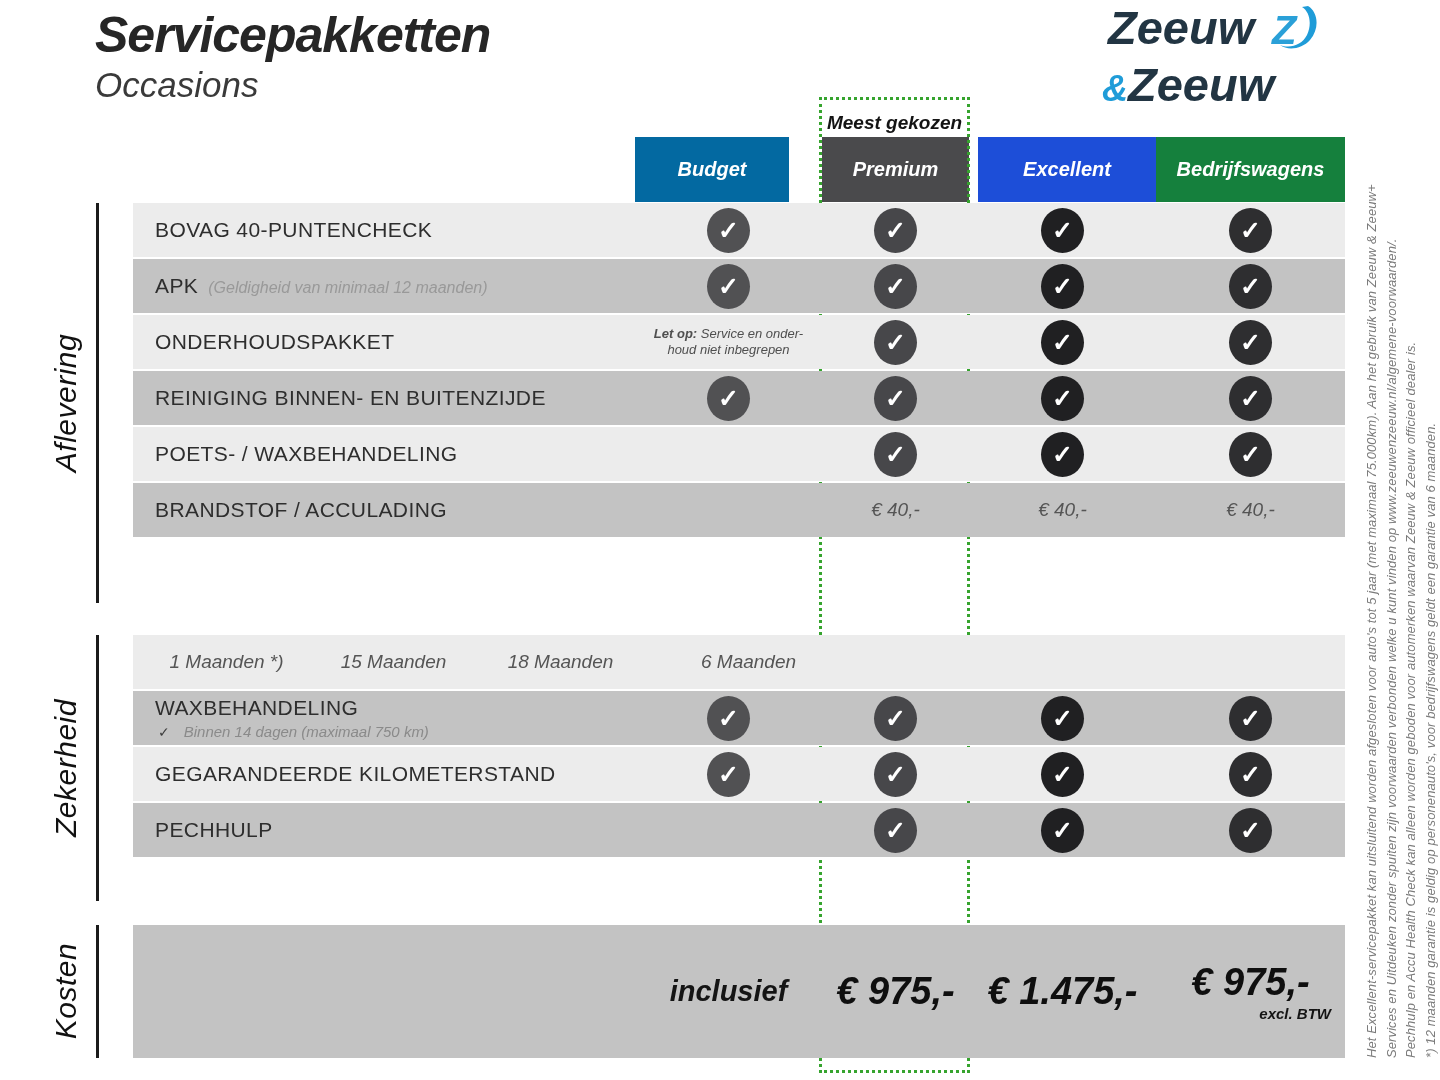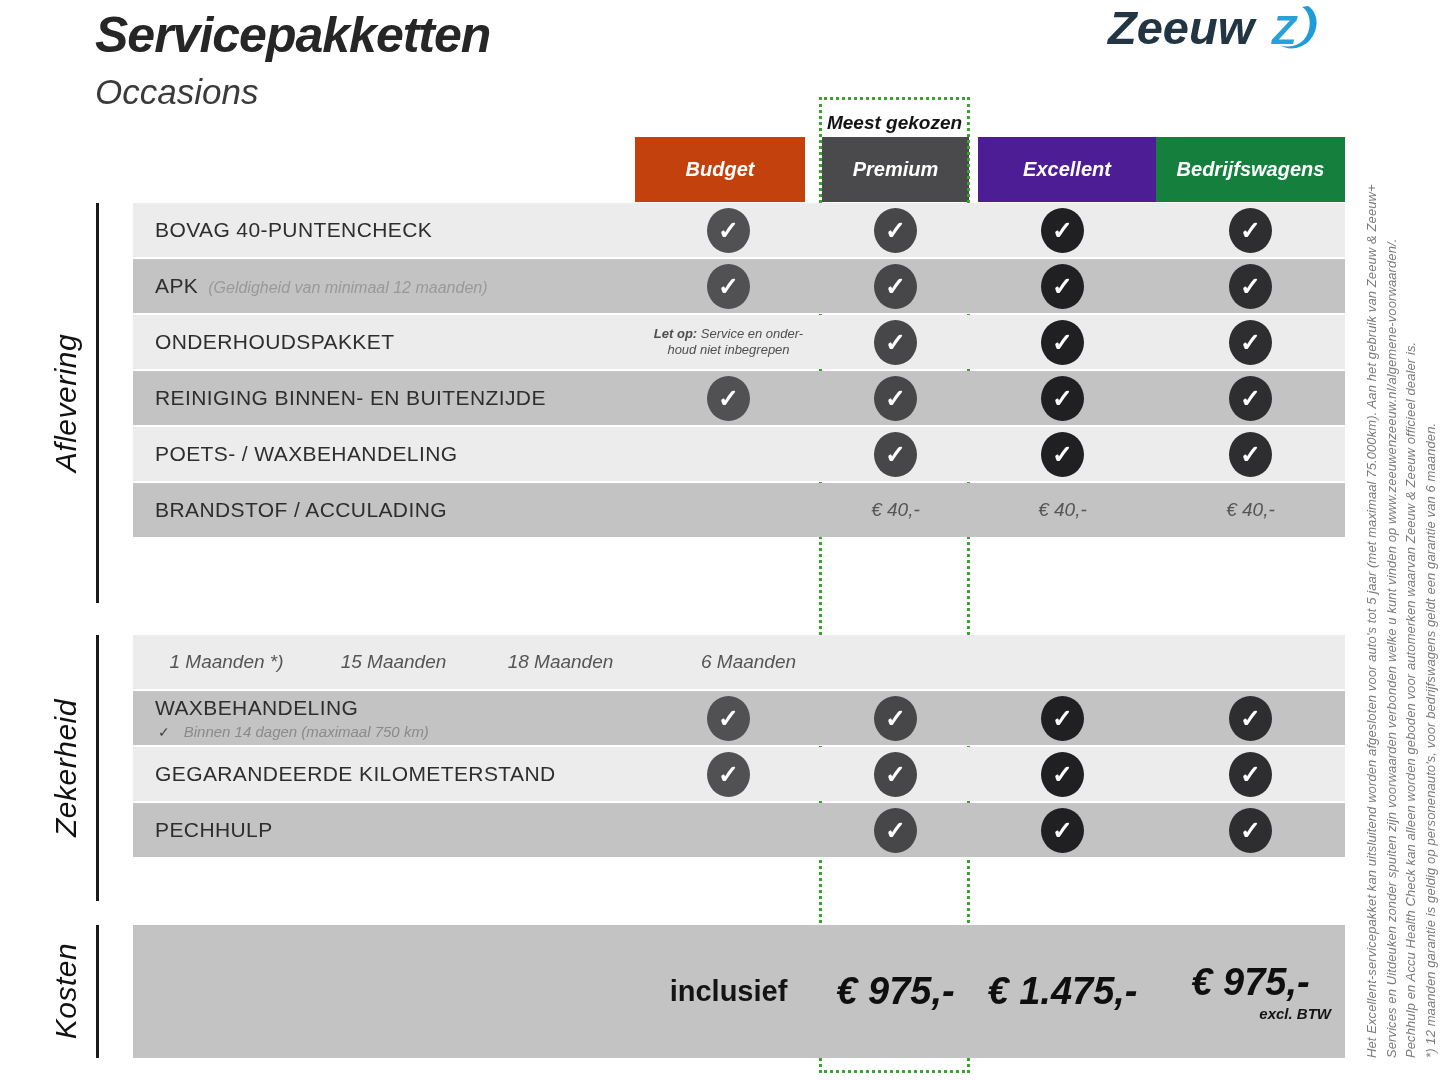--- a/index.html
+++ b/index.html
@@ -8,21 +8,21 @@
   }
   *{margin:0;padding:0;box-sizing:border-box;}
   html,body{background:#fff;}
   .sheet{
     position:relative;width:1440px;height:1080px;background:#fff;overflow:hidden;
     font-family:"Liberation Sans", sans-serif;color:var(--ink);
   }
   
   .title-block{position:absolute;left:95px;top:8px;}
   .main-title{font-size:50px;font-weight:800;font-style:italic;color:#262626;letter-spacing:-1px;line-height:1.1;}
-  .sub-title{font-size:35px;font-style:italic;font-weight:400;color:#3a3a3a;margin-top:9px;letter-spacing:0px;}
+  .sub-title{font-size:35px;font-style:italic;font-weight:400;color:#3a3a3a;margin-top:2px;letter-spacing:0px;}
   
   .logo{position:absolute;left:1108px;top:6px;font-style:italic;font-weight:800;line-height:0.92;}
   .logo .l1{font-size:47px;color:var(--navy);display:flex;align-items:flex-start;}
   .logo .l2{font-size:47px;color:var(--navy);margin-left:-6px;}
   .logo .amp{color:var(--blue);font-size:36px;vertical-align:baseline;}
   .logo svg{margin-left:2px;margin-top:-4px;}
   
   .col-header{
     position:absolute;top:137px;height:65px;display:flex;align-items:center;justify-content:center;
     color:#fff;font-size:20px;font-weight:700;font-style:italic;
@@ -53,21 +53,21 @@
   
   .sec-line{position:absolute;left:96px;width:3px;background:#1b1b1b;}
   .sec-label{
     position:absolute;left:66px;transform:translate(-50%,-50%) rotate(-90deg);
     font-size:30px;font-style:italic;font-weight:500;color:#111;white-space:nowrap;letter-spacing:0.5px;
   }
   
   .kosten-band{position:absolute;left:133px;top:925px;width:1212px;height:133px;background:var(--row-dark);display:flex;align-items:center;}
   .kosten-spacer{width:502px;}
   .k-cell{display:flex;flex-direction:column;align-items:center;justify-content:center;}
-  .k-incl{font-size:29px;font-weight:700;color:#141414;}
+  .k-incl{font-size:29px;font-weight:700;font-style:italic;color:#141414;}
   .k-price{font-size:38px;font-weight:800;font-style:italic;color:#0f0f0f;letter-spacing:0;}
   .k-sub{font-size:15px;font-weight:700;font-style:italic;color:#141414;align-self:flex-end;margin-right:14px;margin-top:1px;}
   
   .terms{
     position:absolute;left:1362px;top:1058px;width:918px;transform-origin:0 0;transform:rotate(-90deg);
     font-size:13px;font-style:italic;color:#7b7b7b;line-height:19.5px;letter-spacing:0.1px;
   }
 </style>
 </head>
 <body>
@@ -82,25 +82,28 @@
   <div class="logo">
     <div class="l1">
       <span>Zeeuw</span>
       <span>
         <svg width="62" height="56" viewBox="0 0 62 56">
           <path d="M52 4 C62 10 64 26 54 38 C46 47 32 49 24 43 C34 47 46 43 51 33 C56 22 54 10 46 5 Z" fill="#1f9cd8"></path>
           <text x="16" y="42" font-size="40" font-weight="bold" font-style="italic" fill="#2aa0d8" font-family="Liberation Sans, sans-serif">Z</text>
         </svg>
       </span>
     </div>
-  </div>
-
-  <div class="col-header" style="left: 635px; width: 170px; background: #c2410c;">Budget</div>
+    <div class="l2">
+      <span class="amp">&amp;</span><span>Zeeuw</span>
+    </div>
+  </div>
+
+  <div class="col-header" style="left: 635px; width: 154px; background: #0369a1;">Budget</div>
   <div class="col-header" style="left: 822px; width: 147px; background: rgb(74, 74, 76);">Premium</div>
-  <div class="col-header" style="left: 978px; width: 178px; background: #4c1d95;">Excellent</div>
+  <div class="col-header" style="left: 978px; width: 178px; background: #1d4ed8;">Excellent</div>
   <div class="col-header" style="left: 1156px; width: 189px; background: #15803d;">Bedrijfswagens</div>
 
   <div class="dotted-box"></div>
   <div class="most-chosen">Meest gekozen</div>
 
   <div class="rows" style="top:203px;">
       <div class="row row-light">
         <div class="row-label"><span class="main">BOVAG 40-PUNTENCHECK</span></div>
         <div class="cell cell-budget">
           <span class="check" style="background: rgb(81, 81, 83);">✓</span>

